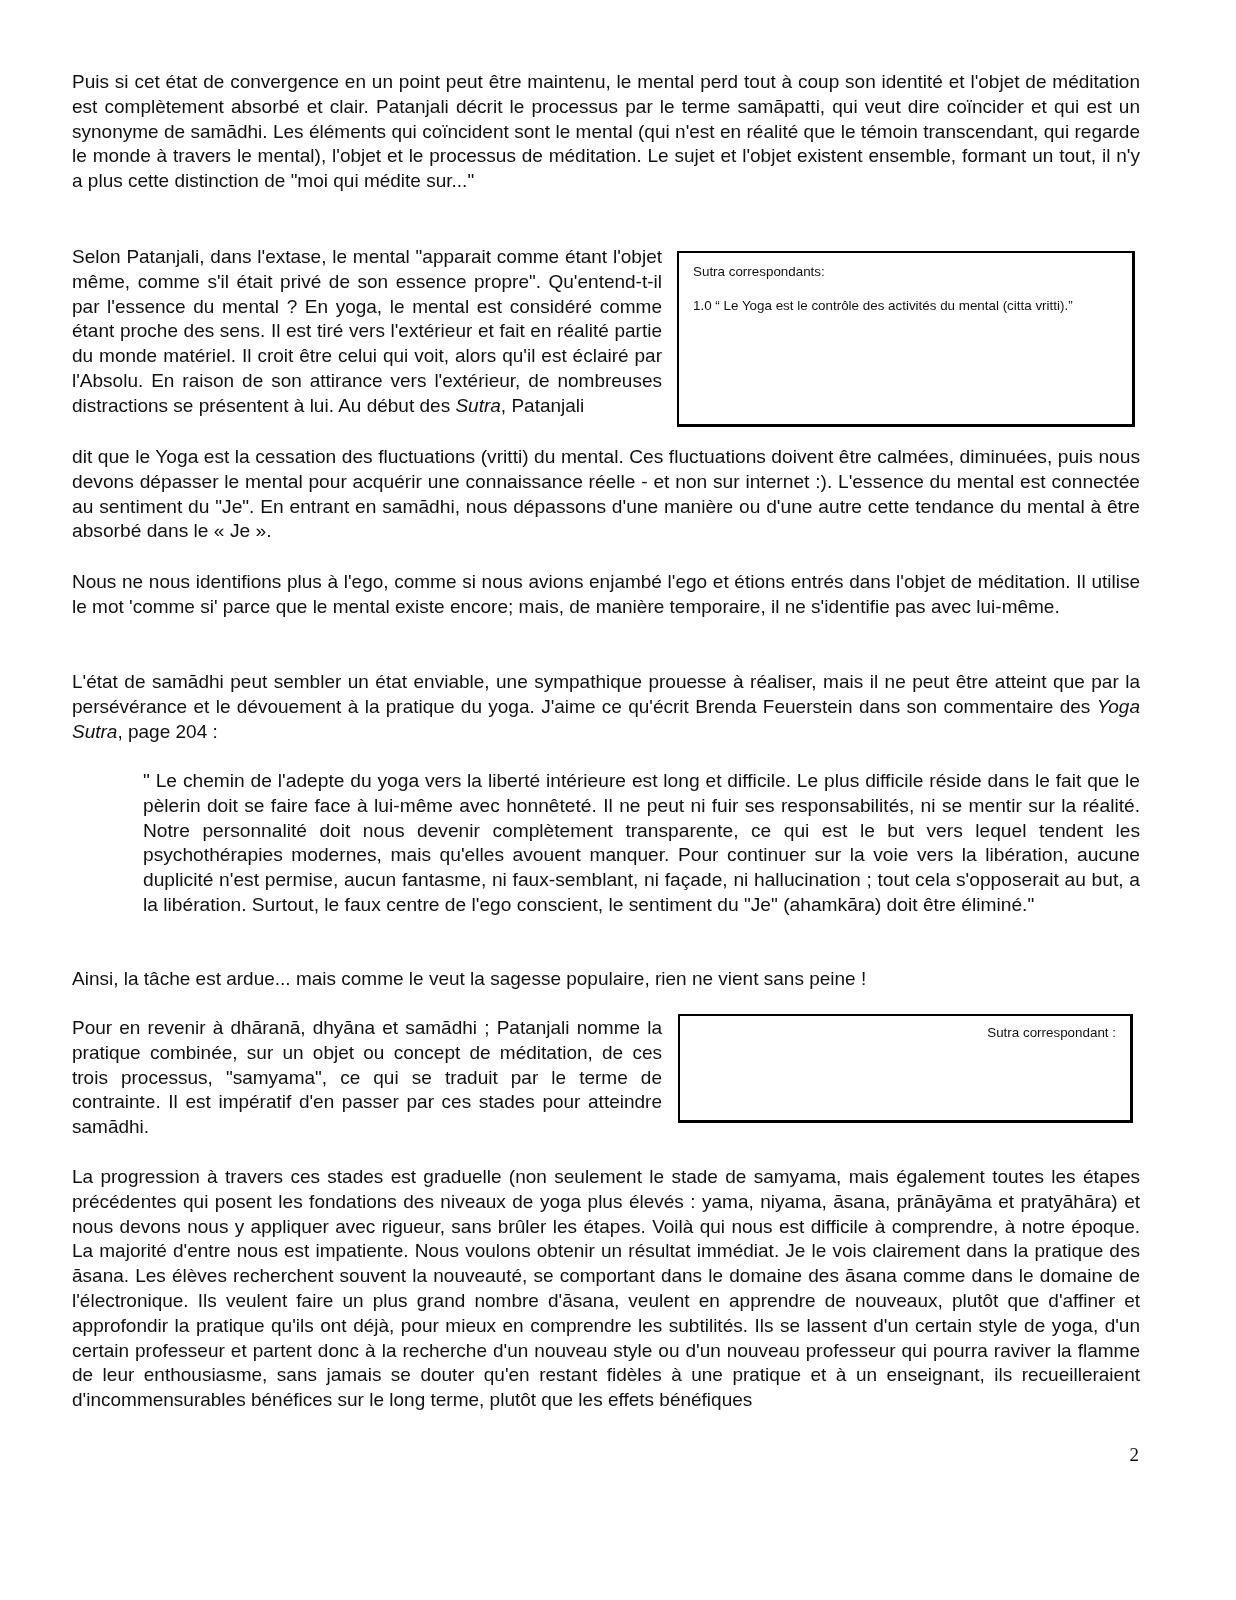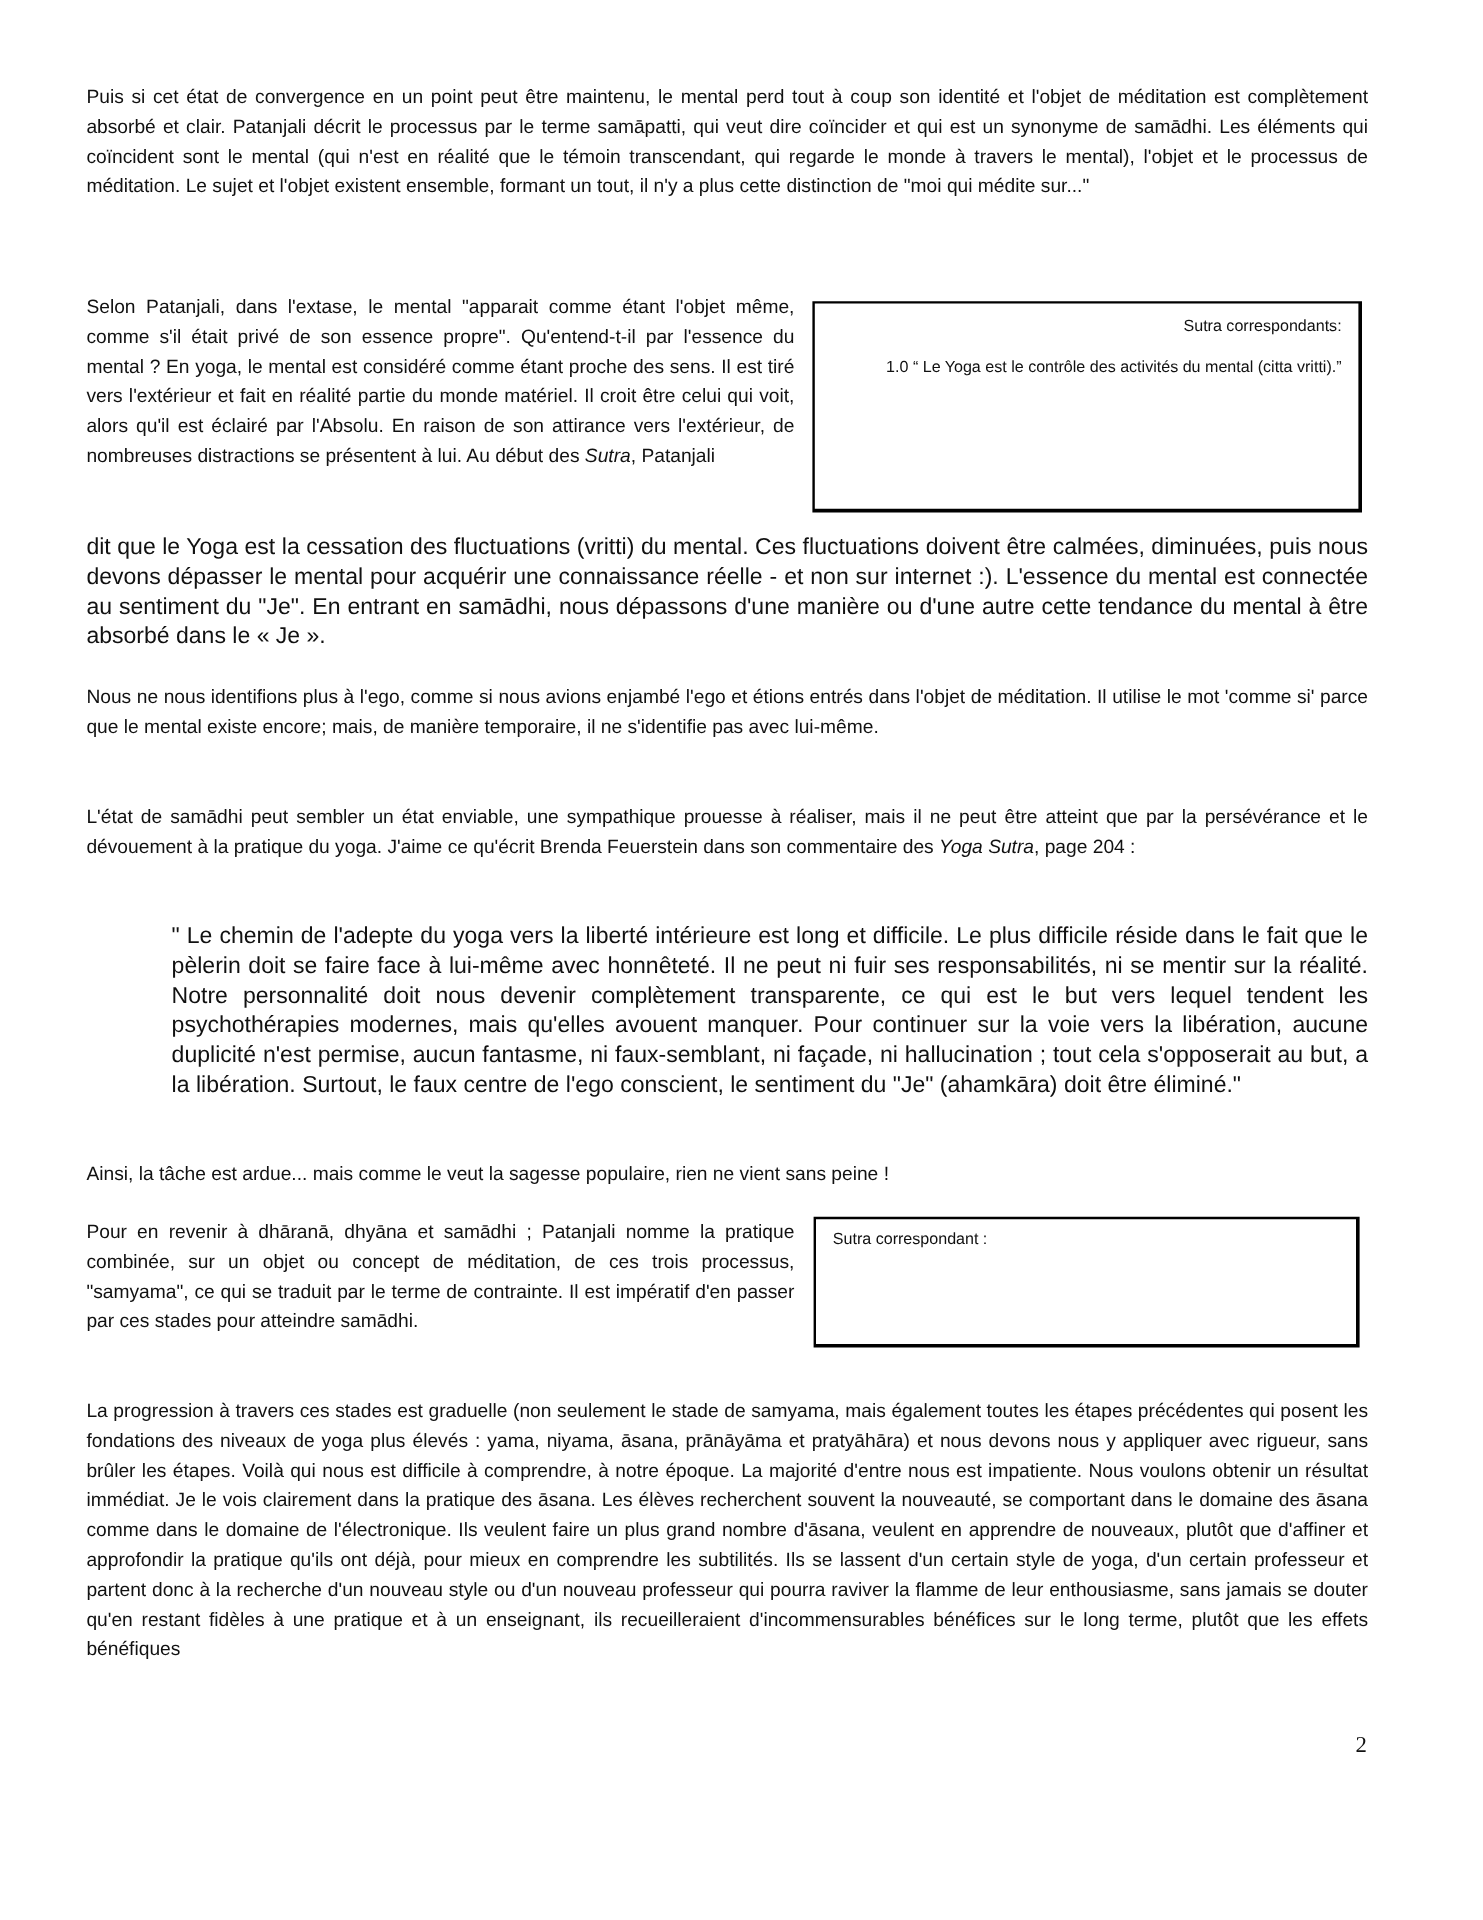--- a/index.html
+++ b/index.html
@@ -1,19 +1,19 @@
 <!DOCTYPE html>
 <html><head>
 <meta charset="utf-8">
 <style>
   html, body { margin: 0; padding: 0; background: #ffffff; }
   body { width: 1236px; height: 1600px; position: relative; overflow: hidden;
          font-family: "Liberation Sans", sans-serif; color: #111111; }
   .page { position: absolute; left: 0; top: 0; width: 1236px; height: 1600px; background: #fff; }
-  .para { position: absolute; left: 72px; width: 1068px; font-size: 16px; line-height: 24.8px;
+  .para { position: absolute; left: 72px; width: 1068px; font-size: 19px; line-height: 24.8px;
           text-align: justify; margin: 0; }
   .para.narrow { width: 590px; }
   .cont { position: absolute; left: 72px; width: 1068px; font-size: 19.2px; line-height: 24.8px;
           text-align: justify; margin: 0; }
   .quote { position: absolute; left: 143px; width: 997px; font-size: 19.2px; line-height: 24.8px;
            text-align: justify; margin: 0; }
   .sbox { position: absolute; border: 2px solid #000; border-right-width: 3px; border-bottom-width: 3px;
           background: #fff; box-sizing: border-box; font-size: 13.4px; line-height: 17px; }
   .sbox .title { display: block; margin-bottom: 17px; }
   .sbox .sutra { display: block; margin-bottom: 17px; }
@@ -23,38 +23,38 @@
 </style>
 </head>
 <body>
 
 <div class="page">
 
   <p class="para" style="top:70px;">Puis si cet état de convergence en un point peut être maintenu, le mental perd tout à coup son identité et l'objet de méditation est complètement absorbé et clair. Patanjali décrit le processus par le terme samāpatti, qui veut dire coïncider et qui est un synonyme de samādhi. Les éléments qui coïncident sont le mental (qui n'est en réalité que le témoin transcendant, qui regarde le monde à travers le mental), l'objet et le processus de méditation. Le sujet et l'objet existent ensemble, formant un tout, il n'y a plus cette distinction de "moi qui médite sur..."</p>
 
   <p class="para narrow" style="top:245px;"><span>Selon Patanjali, dans l'extase, le mental "apparait comme étant l'objet même, comme s'il était privé de son essence propre". Qu'entend-t-il par l'essence du mental ? En yoga, le mental est considéré comme étant proche des sens. Il est tiré vers l'extérieur et fait en réalité partie du monde matériel. Il croit être celui qui voit, alors qu'il est éclairé par l'Absolu. En raison de son attirance vers l'extérieur, de nombreuses distractions se présentent à lui. Au début des </span><em>Sutra</em><span>, Patanjali</span></p>
 
-  <div class="sbox" style="left:677px; top:251px; width:458px; height:176px; padding:10px 14px 0 14px;text-align:right;">
+  <div class="sbox" style="left:677px; top:251px; width:458px; height:176px; padding:10px 14px 0 14px;">
     <span class="title">Sutra correspondants:</span>
     <span class="sutra">1.0 “ Le Yoga est le contrôle des activités du mental (citta vritti).”</span>
   </div>
 
   <p class="cont" style="top:445px;">dit que le Yoga est la cessation des fluctuations (vritti) du mental. Ces fluctuations doivent être calmées, diminuées, puis nous devons dépasser le mental pour acquérir une connaissance réelle - et non sur internet :). L'essence du mental est connectée au sentiment du "Je". En entrant en samādhi, nous dépassons d'une manière ou d'une autre cette tendance du mental à être absorbé dans le « Je ».</p>
 
   <p class="para" style="top:570px;">Nous ne nous identifions plus à l'ego, comme si nous avions enjambé l'ego et étions entrés dans l'objet de méditation. Il utilise le mot 'comme si' parce que le mental existe encore; mais, de manière temporaire, il ne s'identifie pas avec lui-même.</p>
 
   <p class="para" style="top:670px;"><span>L'état de samādhi peut sembler un état enviable, une sympathique prouesse à réaliser, mais il ne peut être atteint que par la persévérance et le dévouement à la pratique du yoga. J'aime ce qu'écrit Brenda Feuerstein dans son commentaire des </span><em>Yoga Sutra</em><span>, page 204 :</span></p>
 
   <p class="quote" style="top:769px;">" Le chemin de l'adepte du yoga vers la liberté intérieure est long et difficile. Le plus difficile réside dans le fait que le pèlerin doit se faire face à lui-même avec honnêteté. Il ne peut ni fuir ses responsabilités, ni se mentir sur la réalité. Notre personnalité doit nous devenir complètement transparente, ce qui est le but vers lequel tendent les psychothérapies modernes, mais qu'elles avouent manquer. Pour continuer sur la voie vers la libération, aucune duplicité n'est permise, aucun fantasme, ni faux-semblant, ni façade, ni hallucination ; tout cela s'opposerait au but, a la libération. Surtout, le faux centre de l'ego conscient, le sentiment du "Je" (ahamkāra) doit être éliminé."</p>
 
   <p class="para" style="top:967px;">Ainsi, la tâche est ardue... mais comme le veut la sagesse populaire, rien ne vient sans peine !</p>
 
   <p class="para narrow" style="top:1016px;">Pour en revenir à dhāranā, dhyāna et samādhi ; Patanjali nomme la pratique combinée, sur un objet ou concept de méditation, de ces trois processus, "samyama", ce qui se traduit par le terme de contrainte. Il est impératif d'en passer par ces stades pour atteindre samādhi.</p>
 
-  <div class="sbox" style="left:678px; top:1014px; width:455px; height:109px; padding:8px 14px 0 14px;">
+  <div class="sbox" style="left:678px; top:1014px; width:455px; height:109px; padding:8px 14px 0 0;text-align:right;">
     <span class="title">Sutra correspondant :</span>
   </div>
 
   <p class="para" style="top:1165px;">La progression à travers ces stades est graduelle (non seulement le stade de samyama, mais également toutes les étapes précédentes qui posent les fondations des niveaux de yoga plus élevés : yama, niyama, āsana, prānāyāma et pratyāhāra) et nous devons nous y appliquer avec rigueur, sans brûler les étapes. Voilà qui nous est difficile à comprendre, à notre époque. La majorité d'entre nous est impatiente. Nous voulons obtenir un résultat immédiat. Je le vois clairement dans la pratique des āsana. Les élèves recherchent souvent la nouveauté, se comportant dans le domaine des āsana comme dans le domaine de l'électronique. Ils veulent faire un plus grand nombre d'āsana, veulent en apprendre de nouveaux, plutôt que d'affiner et approfondir la pratique qu'ils ont déjà, pour mieux en comprendre les subtilités. Ils se lassent d'un certain style de yoga, d'un certain professeur et partent donc à la recherche d'un nouveau style ou d'un nouveau professeur qui pourra raviver la flamme de leur enthousiasme, sans jamais se douter qu'en restant fidèles à une pratique et à un enseignant, ils recueilleraient d'incommensurables bénéfices sur le long terme, plutôt que les effets bénéfiques</p>
 
   <div class="pagenum">2</div>
 
 </div>
 
 </body></html>

